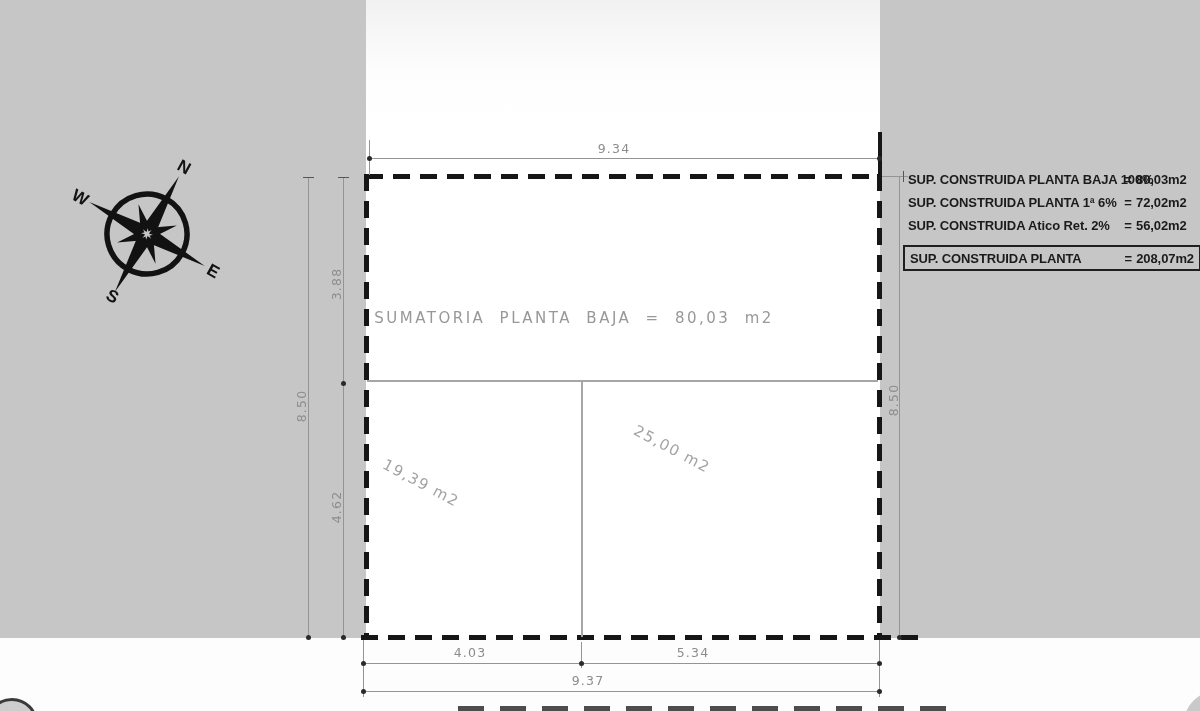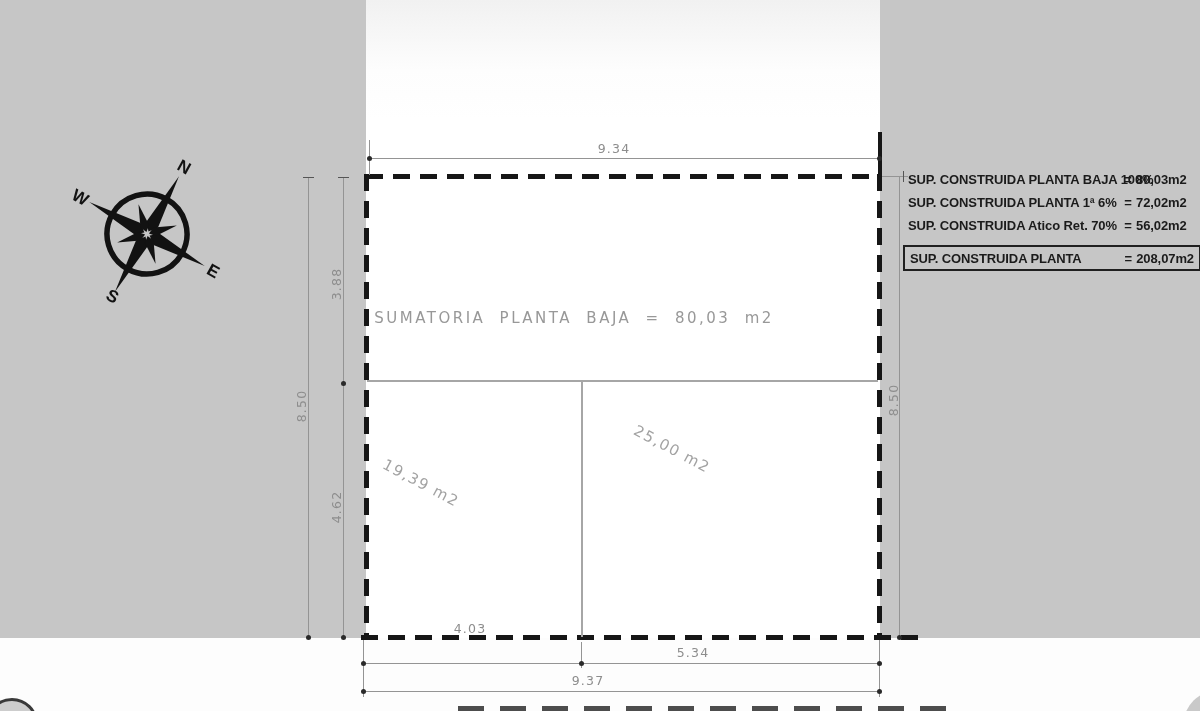--- a/index.html
+++ b/index.html
@@ -140,41 +140,41 @@
 <div class="abs dline" style="left:363px;top:640px;width:1px;height:57px"></div>
 <div class="abs dline" style="left:581px;top:642px;width:1px;height:26px"></div>
 <div class="abs dline" style="left:879px;top:640px;width:1px;height:57px"></div>
 <div class="abs dline" style="left:363px;top:663px;width:517px;height:1px"></div>
 <div class="abs dline" style="left:363px;top:691px;width:517px;height:1px"></div>
 <div class="abs ddot" style="left:363px;top:663px"></div>
 <div class="abs ddot" style="left:581px;top:663px"></div>
 <div class="abs ddot" style="left:879px;top:663px"></div>
 <div class="abs ddot" style="left:363px;top:691px"></div>
 <div class="abs ddot" style="left:879px;top:691px"></div>
-<div class="dim-label" style="left:470px;top:628px">4.03</div>
+<div class="dim-label" style="left:470px;top:652px">4.03</div>
 <div class="dim-label" style="left:693px;top:652px">5.34</div>
 <div class="dim-label" style="left:588px;top:680px">9.37</div>
 
 <div class="plan-label" style="left:574px;top:318px">SUMATORIA PLANTA BAJA = 80,03 m2</div>
 <div class="room-label" style="left:421px;top:483px">19,39 m2</div>
 <div class="room-label" style="left:672px;top:449px">25,00 m2</div>
 
 <div class="abs sched">
   <div class="sched-row">
     <span class="sched-lbl">SUP. CONSTRUIDA PLANTA BAJA 100%</span>
     <span class="sched-eq">=</span>
     <span class="sched-val">80,03m2</span>
   </div>
   <div class="sched-row">
     <span class="sched-lbl">SUP. CONSTRUIDA PLANTA 1ª 6%</span>
     <span class="sched-eq">=</span>
     <span class="sched-val">72,02m2</span>
   </div>
   <div class="sched-row">
-    <span class="sched-lbl">SUP. CONSTRUIDA Atico Ret.  70%</span>
+    <span class="sched-lbl">SUP. CONSTRUIDA Atico Ret.  2%</span>
     <span class="sched-eq">=</span>
     <span class="sched-val">56,02m2</span>
   </div>
 </div>
 <div class="abs total-box">
   <span class="sched-lbl">SUP. CONSTRUIDA PLANTA</span>
   <span class="sched-eq">=</span>
   <span class="sched-val">208,07m2</span>
 </div>
 

